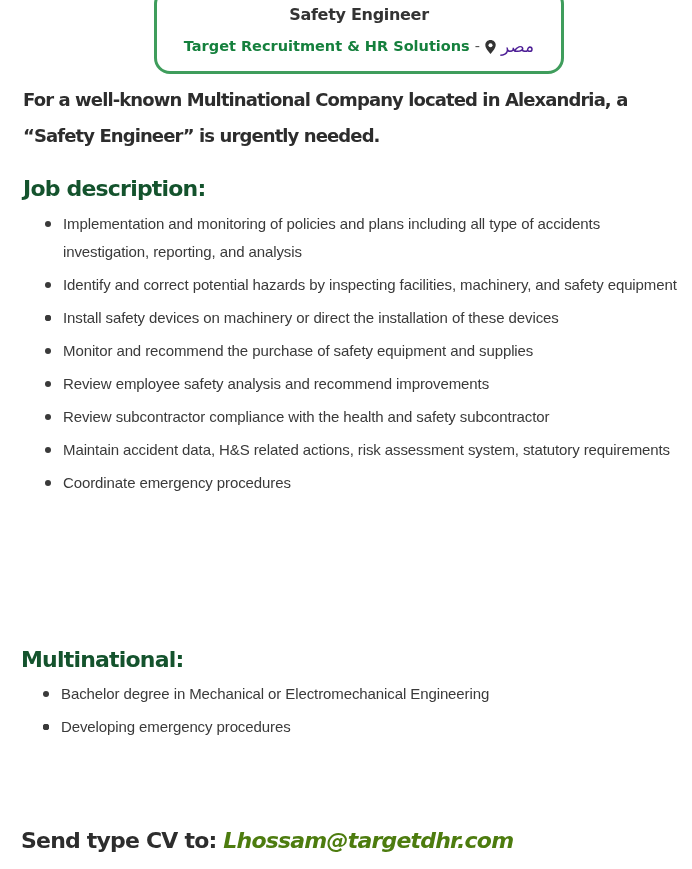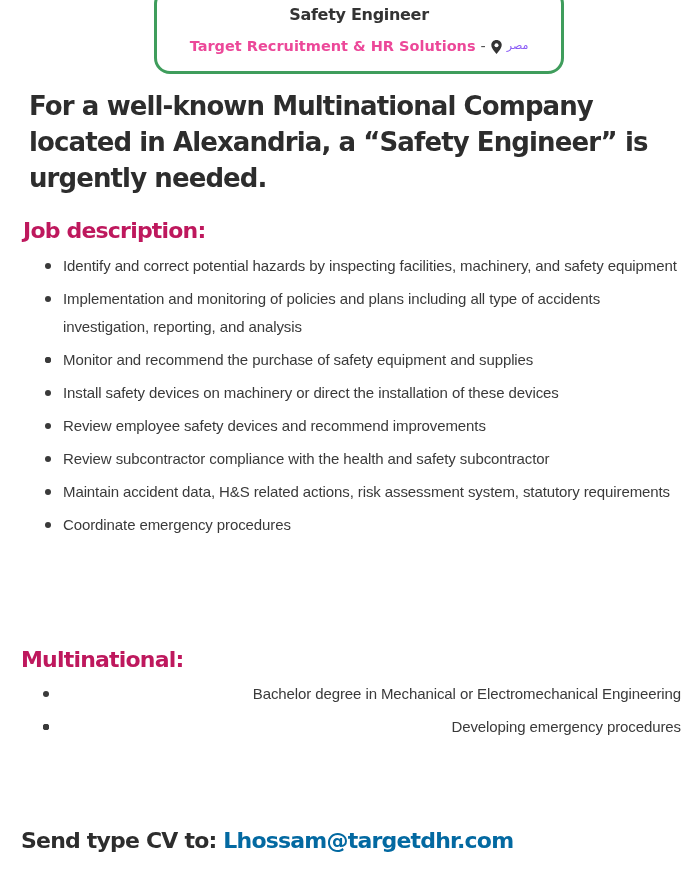--- a/index.html
+++ b/index.html
@@ -40,57 +40,57 @@
       margin-top: 7px;
       font-family: "DejaVu Sans", sans-serif;
       font-size: 14.5px;
       line-height: 20px;
       display: flex;
       justify-content: center;
       align-items: center;
       gap: 5px;
     }
     .company-link {
-      color: #ec4899;
+      color: #15803d;
       font-weight: bold;
       text-decoration: none;
     }
     .separator {
       color: #555555;
     }
     .pin-icon {
       display: inline-block;
       width: 11px;
       height: 14px;
     }
     .location {
-      color: #8b5cf6;
-      font-size: 11px;
+      color: #4c1d95;
+      font-size: 17px;
     }
     .content {
       position: absolute;
       left: 23px;
       top: 82px;
       width: 660px;
     }
     .headline {
       font-family: "DejaVu Sans", sans-serif;
       font-weight: bold;
-      font-size: 26px;
+      font-size: 18px;
       line-height: 36px;
       color: #2d2d2d;
       letter-spacing: -0.9px;
-      margin: 6px;
+      margin: 0;
     }
     .section-title {
       font-family: "DejaVu Sans", sans-serif;
       font-weight: bold;
       font-size: 22px;
       line-height: 30px;
-      color: #be185d;
+      color: #14532d;
       letter-spacing: -0.8px;
       margin: 0;
     }
     .job-desc-title {
       margin-top: 20px;
     }
     ul.bullets {
       list-style: none;
       margin: 6px 0 0 0;
       padding: 0 0 0 20px;
@@ -117,21 +117,20 @@
     .req-title {
       position: absolute;
       left: 21px;
       top: 645px;
     }
     .req-list {
       position: absolute;
       left: 21px;
       top: 680px;
       width: 660px;
-      text-align: right;
     }
     .req-list ul.bullets {
       margin: 0;
       padding-left: 20px;
     }
     .req-list ul.bullets li {
       margin-bottom: 5px;
     }
     .contact {
       position: absolute;
@@ -139,22 +138,23 @@
       top: 826px;
       font-family: "DejaVu Sans", sans-serif;
       font-weight: bold;
       font-size: 22px;
       line-height: 30px;
       color: #2d2d2d;
       letter-spacing: -0.8px;
       margin: 0;
     }
     .contact .email {
-      color: #0369a1;
+      color: #4d7c0f;
       text-decoration: none;
+      font-style: italic;
     }
   </style>
 </head>
 <body>
 
 <div class="job-card">
   <div class="job-title">Safety Engineer</div>
   <div class="company-line">
     <a class="company-link">Target Recruitment &amp; HR Solutions</a>
     <span class="separator">-</span>
@@ -166,26 +166,26 @@
     </span>
     <span class="location">مصر</span>
   </div>
 </div>
 
 <div class="content">
   <h1 class="headline">For a well-known Multinational Company located in Alexandria, a “Safety Engineer” is urgently needed.</h1>
 
   <h2 class="section-title job-desc-title">Job description:</h2>
   <ul class="bullets">
+    <li><span class="bullet-dot"></span><span>Implementation and monitoring of policies and plans including all type of accidents investigation, reporting, and analysis</span></li>
     <li><span class="bullet-dot"></span><span>Identify and correct potential hazards by inspecting facilities, machinery, and safety equipment</span></li>
-    <li><span class="bullet-dot"></span><span>Implementation and monitoring of policies and plans including all type of accidents investigation, reporting, and analysis</span></li>
     <li><span class="bullet-dot"></span></li>
+    <li><span class="bullet-dot"></span><span>Install safety devices on machinery or direct the installation of these devices</span></li>
     <li><span class="bullet-dot"></span><span>Monitor and recommend the purchase of safety equipment and supplies</span></li>
-    <li><span class="bullet-dot"></span><span>Install safety devices on machinery or direct the installation of these devices</span></li>
-    <li><span class="bullet-dot"></span><span>Review employee safety devices and recommend improvements</span></li>
+    <li><span class="bullet-dot"></span><span>Review employee safety analysis and recommend improvements</span></li>
     <li><span class="bullet-dot"></span><span>Review subcontractor compliance with the health and safety subcontractor</span></li>
     <li><span class="bullet-dot"></span><span>Maintain accident data, H&amp;S related actions, risk assessment system, statutory requirements</span></li>
     <li><span class="bullet-dot"></span><span>Coordinate emergency procedures</span></li>
   </ul>
 </div>
 
 <h2 class="section-title req-title">Multinational:</h2>
 <div class="req-list">
   <ul class="bullets">
     <li><span class="bullet-dot"></span><span>Bachelor degree in Mechanical or Electromechanical Engineering</span></li>

